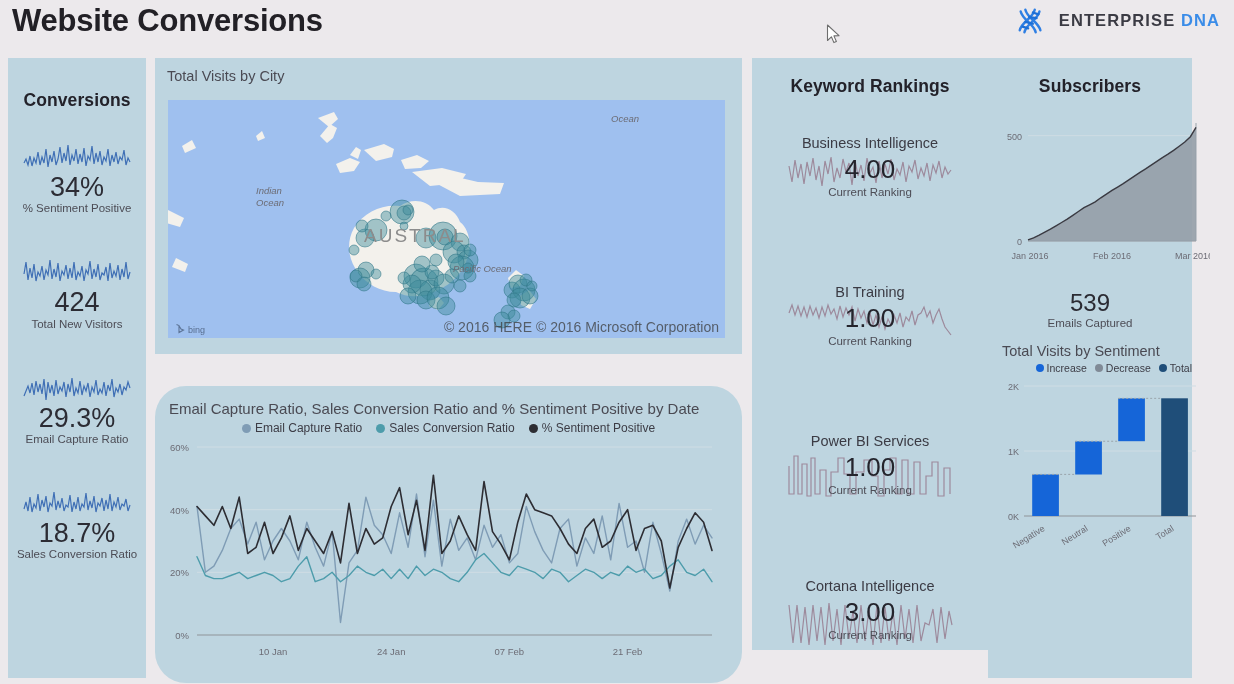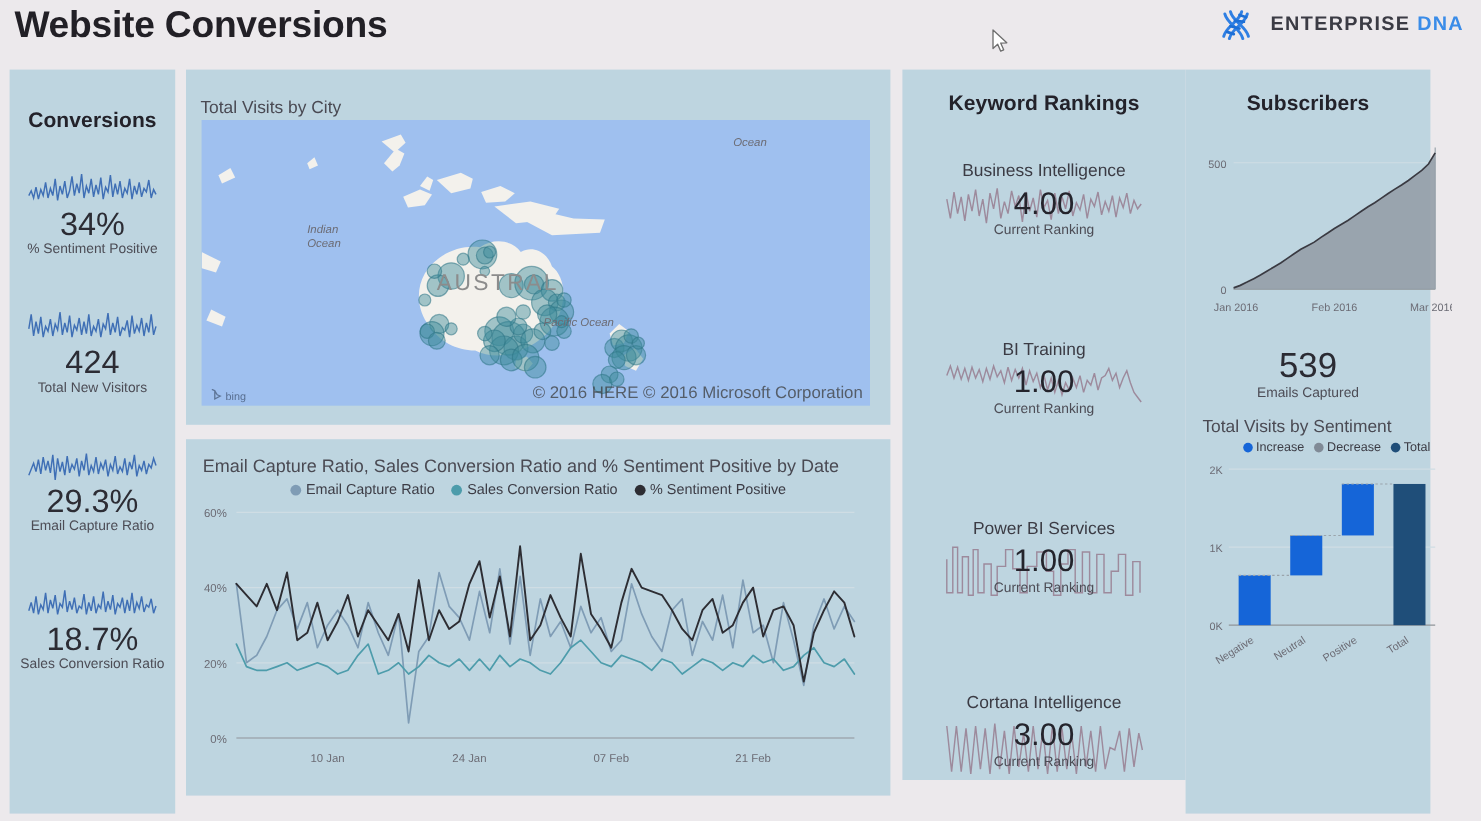--- a/index.html
+++ b/index.html
@@ -64,37 +64,37 @@
     margin-top: -4px;
     font-family: "Liberation Sans", sans-serif;
   }
   .kpi-label {
     font-size: 11.5px; color: #4c4c55; margin-top: 1px;
   }
 
   
   #panel-map { left: 155px; top: 58px; width: 587px; height: 296px; }
   .card-title {
-    font-size: 14.5px; color: #4a4a53; padding: 24px 0 0 12px;
+    font-size: 14.5px; color: #4a4a53; padding: 10px 0 0 12px;
   }
   .map-frame {
     position: absolute; left: 13px; top: 42px; width: 557px; height: 238px;
     background: #9fc0ef; overflow: hidden;
   }
   .map-attrib {
     position: absolute; right: 6px; bottom: 3px;
     color: #3c3c3c; font-size: 14px; opacity: .75; white-space: nowrap;
   }
   .map-bing {
     position: absolute; left: 8px; bottom: 3px;
     color: #586e90; font-size: 9px; display:flex; align-items:center; gap:3px;
   }
 
   
-  #panel-lines { left: 155px; top: 366px; width: 587px; height: 297px; }
+  #panel-lines { left: 155px; top: 386px; width: 587px; height: 297px; border-radius: 31px; }
   .legend {
     display: flex; justify-content: center; gap: 14px; margin-top: 4px;
   }
   .legend-item {
     display: flex; align-items: center; gap: 4px;
     font-size: 12px; color: #3c3c45;
   }
   .legend-dot { width: 9px; height: 9px; border-radius: 50%; display:inline-block; }
 
   
@@ -117,21 +117,21 @@
     font-size: 11.5px; color: #4d4d56;
   }
 
   
   #panel-subs { left: 988px; top: 58px; width: 204px; height: 620px; }
   #panel-subs .panel-heading { margin-top: 18px; }
   .sub-card-title {
     font-size: 14.5px; color: #4a4a53; padding-left: 14px; margin-top: 12px;
   }
   .big-number {
-    text-align:center; font-size: 29px; color: #2b2b33; margin-top: 6px;
+    text-align:center; font-size: 24px; color: #2b2b33; margin-top: 6px;
   }
   .big-number-label {
     text-align:center; font-size: 11.5px; color: #4d4d56; margin-top: 0px;
   }
   .wf-legend {
     display:flex; justify-content:flex-end; gap: 8px; margin-top: 3px;
   }
   .wf-legend .legend-item { font-size: 10.5px; gap:3px; }
   .wf-legend .legend-dot { width: 8px; height: 8px; }
 

